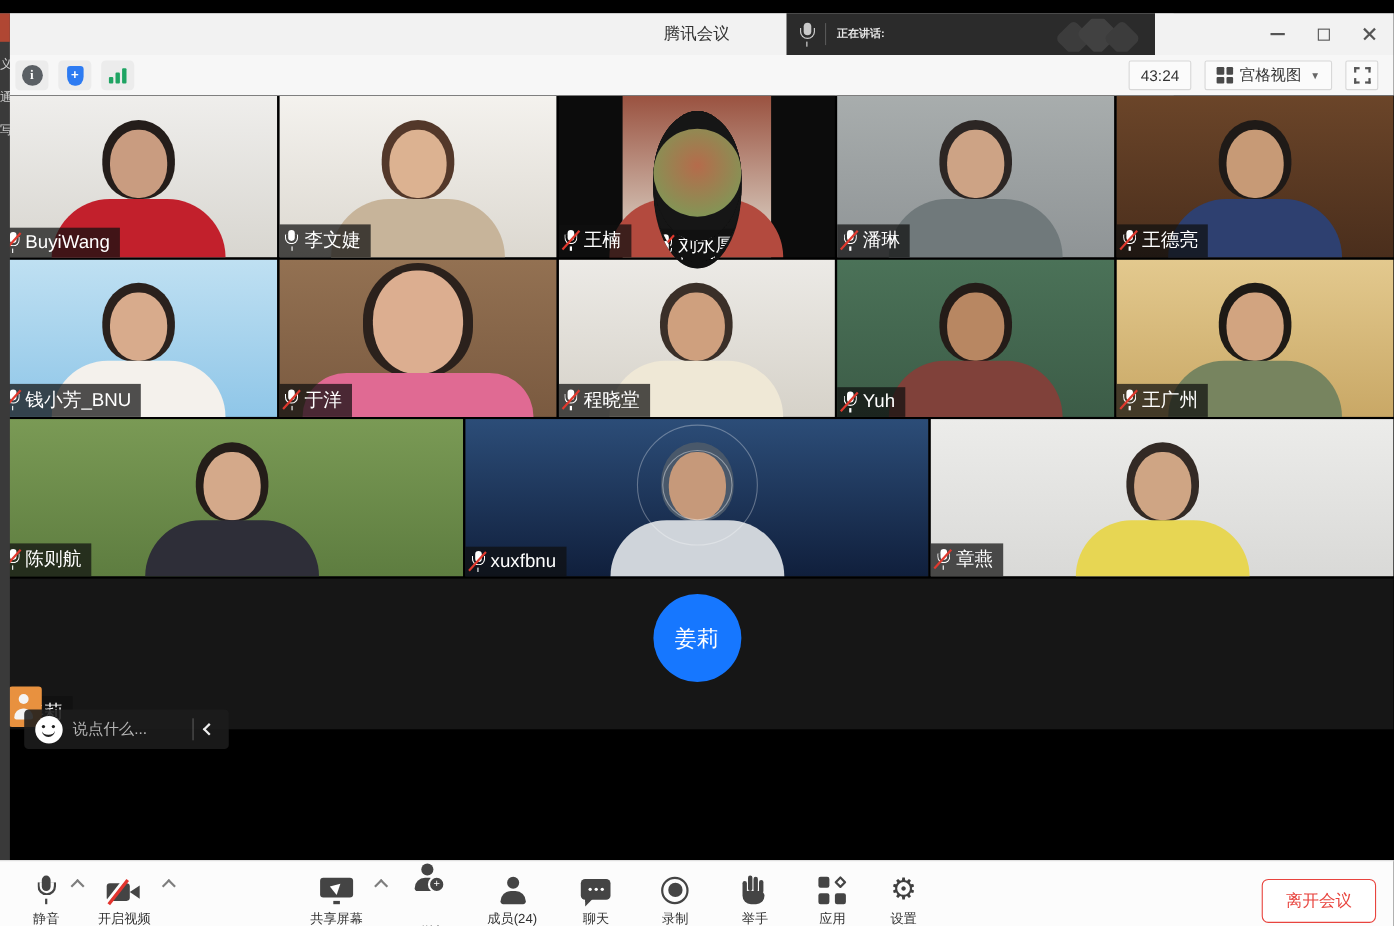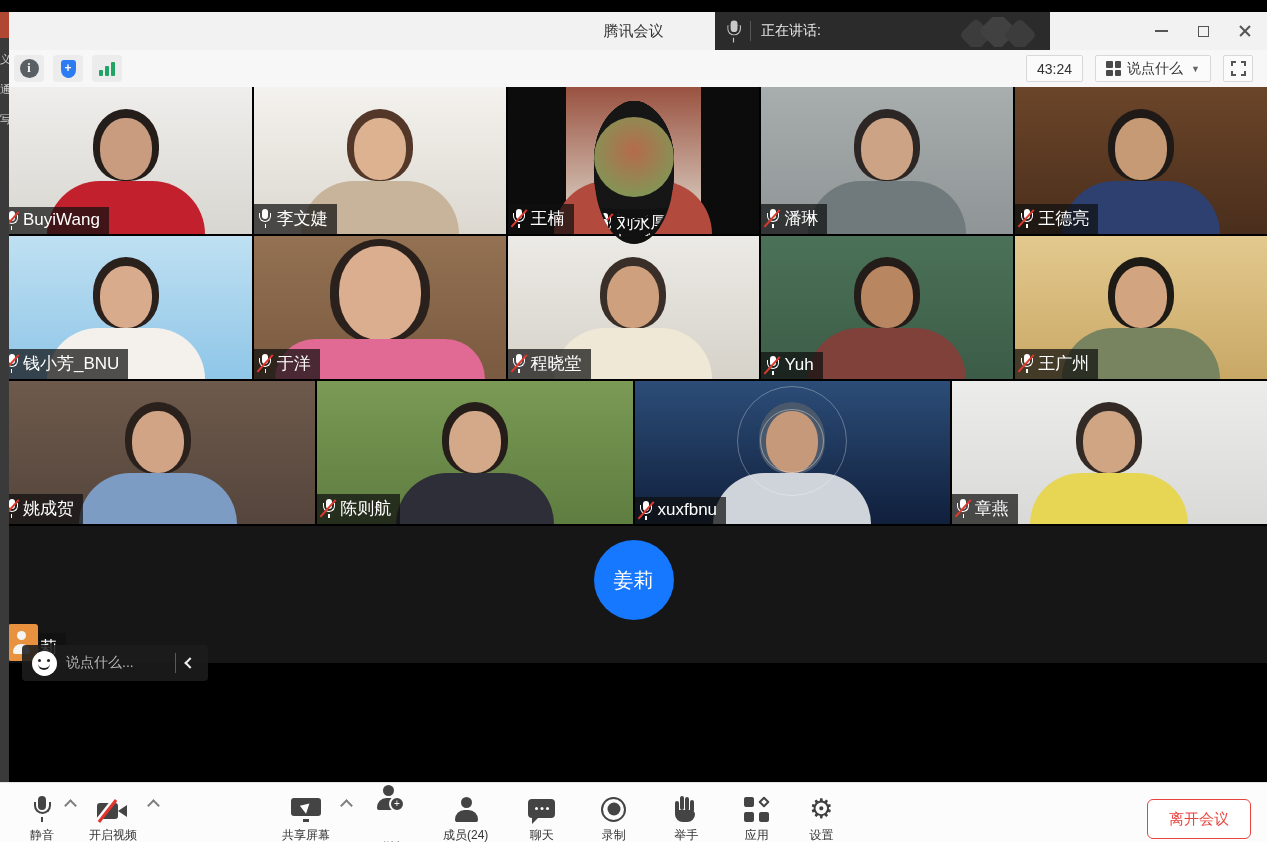--- a/index.html
+++ b/index.html
@@ -7,21 +7,21 @@
     font-family:"Liberation Sans","DejaVu Sans",sans-serif; }
   .app { position:absolute; left:0; top:12px; width:1067px; height:842px; background:#404040; }
 
   
   .titlebar { position:absolute; left:0; top:0; width:1267px; height:38px; background:#f2f2f2; }
   .title { position:absolute; left:0; right:0; top:0; height:38px; line-height:38px;
     text-align:center; font-size:15px; color:#333; }
   .speakbox { position:absolute; left:715px; top:0; width:335px; height:38px; background:#2b2b2b;
     display:flex; align-items:center; padding:0 12px; }
   .speakbox .vdiv { width:1px; height:20px; background:#575757; margin:0 10px; }
-  .speakbox .speak-label { color:#e8e8e8; font-size:14px; }
+  .speakbox .speak-label { color:#e8e8e8; font-size:10px;font-weight:bold; }
   .logo-marks { position:absolute; right:10px; top:5px; width:80px; height:30px; overflow:hidden; }
   .logo-marks span { position:absolute; background:#3c3c3c; border-radius:5px; }
   .logo-marks .d1 { width:24px; height:24px; transform:rotate(45deg); left:4px; top:6px; }
   .logo-marks .d2 { width:28px; height:28px; transform:rotate(45deg); left:24px; top:0px; background:#414141; }
   .logo-marks .d3 { width:24px; height:24px; transform:rotate(45deg); left:48px; top:6px; }
   .winctrls { position:absolute; right:6px; top:0; height:38px; display:flex; align-items:center; gap:10px; }
   .win-btn { width:32px; height:32px; display:flex; align-items:center; justify-content:center; }
   .ic-min { width:13px; height:2px; background:#555; }
   .ic-max { width:11px; height:11px; border:1.6px solid #555; }
   .ic-close { position:relative; width:14px; height:14px; }
@@ -230,21 +230,21 @@
       </span>
     <span class="sb-right">
       <span class="sb-box">43:24</span>
       <span class="sb-box">
         <span class="gicon">
             <span class="g1"></span>
             <span class="g2"></span>
             <span class="g3"></span>
             <span class="g4"></span>
           </span>
-        <span>说点什么</span>
+        <span>宫格视图</span>
         <span class="caret">▼</span>
       </span>
       <span class="sb-box fs-box">
         <span class="fs">
             <span class="c1"></span>
             <span class="c2"></span>
             <span class="c3"></span>
             <span class="c4"></span>
           </span>
       </span>
@@ -421,37 +421,20 @@
               <span class="cap"></span>
               <span class="arc"></span>
               <span class="stem"></span>
             </span>
             <span class="nm">王广州</span>
           </div>
         </div>
       </div>
       <div class="row r3">
         <div class="tile video">
-          <div class="scene" style="background: linear-gradient(rgb(110, 90, 76), rgb(85, 69, 60));">
-            <div class="psn">
-              <span class="hair" style="background: rgb(42, 33, 29);"></span>
-              <span class="head" style="background: rgb(210, 164, 134);"></span>
-              <span class="body" style="background: rgb(125, 156, 196);"></span>
-            </div>
-          </div>
-          <div class="name-label">
-            <span class="mic muted">
-              <span class="cap"></span>
-              <span class="arc"></span>
-              <span class="stem"></span>
-            </span>
-            <span class="nm">姚成贺</span>
-          </div>
-        </div>
-        <div class="tile video">
           <div class="scene" style="background: linear-gradient(rgb(122, 154, 85), rgb(94, 125, 64));">
             <div class="psn">
               <span class="hair" style="background: rgb(36, 29, 25);"></span>
               <span class="head" style="background: rgb(212, 169, 138);"></span>
               <span class="body" style="background: rgb(46, 46, 56);"></span>
             </div>
           </div>
           <div class="name-label">
             <span class="mic muted">
               <span class="cap"></span>

